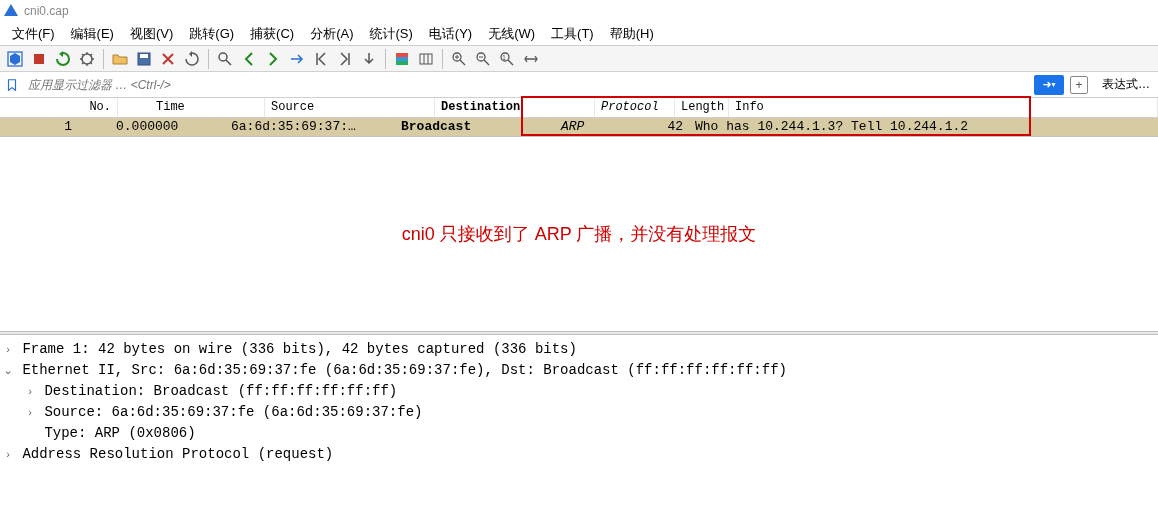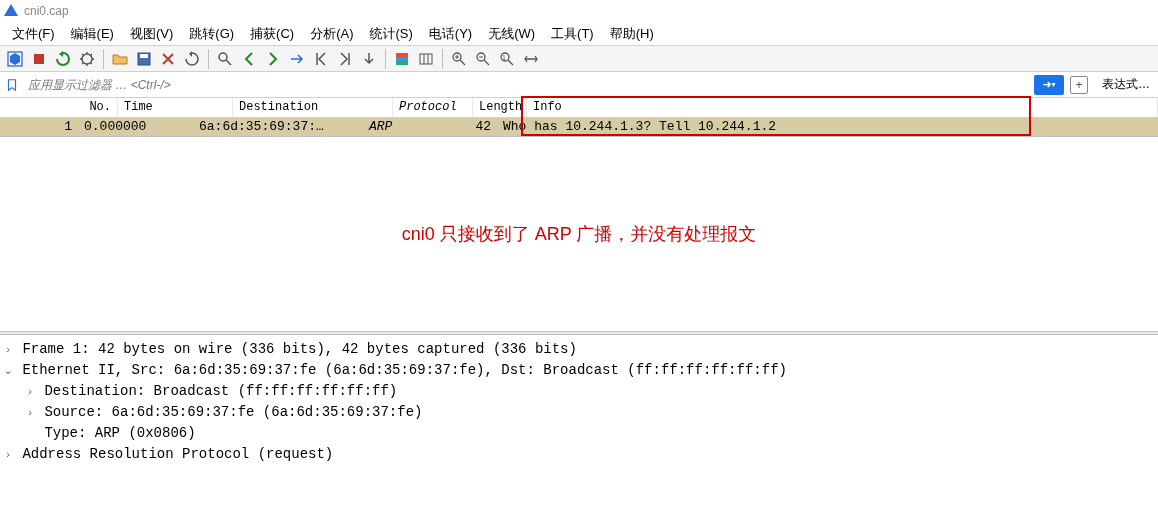--- a/index.html
+++ b/index.html
@@ -146,23 +146,23 @@
       font-family: "Courier New", Consolas, monospace;
       font-size: 13px;
       background: #d6cba3;
     }
     .packet-row .col {
       padding: 1px 6px;
       white-space: nowrap;
       overflow: hidden;
     }
     .col-no    { width: 78px; text-align: right; padding-right: 10px;}
-    .col-time  { width: 115px; }
+    .col-time  { width: 115px; margin-left: 32px; }
     .col-src   { width: 170px; }
-    .col-dst   { width: 160px; }
+    .col-dst   { width: 160px; font-weight: bold; }
     .col-proto { width: 80px; font-style: italic; }
     .col-len   { width: 54px; text-align: right; padding-right: 8px; }
     .col-info  { flex: 1; }
 
     .red-box {
       position: absolute;
       border: 2px solid #d00000;
       pointer-events: none;
     }
 
@@ -374,29 +374,31 @@
     <span style="font-size:8px;">▾</span>
   </span>
   <span class="plus-square">+</span>
   <span class="expr-label">表达式…</span>
 </div>
 
 <div class="packet-list bottom-border">
   <div class="packet-header">
     <div class="col col-no">No.</div>
     <div class="col col-time">Time</div>
+    <div class="col col-src">Source</div>
     <div class="col col-dst">Destination</div>
     <div class="col col-proto">Protocol</div>
     <div class="col col-len">Length</div>
     <div class="col col-info">Info</div>
   </div>
   <div class="packet-row">
     <div class="col col-no">1</div>
     <div class="col col-time">0.000000</div>
     <div class="col col-src">6a:6d:35:69:37:…</div>
+    <div class="col col-dst">Broadcast</div>
     <div class="col col-proto">ARP</div>
     <div class="col col-len">42</div>
     <div class="col col-info">Who has 10.244.1.3? Tell 10.244.1.2</div>
   </div>
 
   <div class="red-box" style="left:521px; top:-2px; width:510px; height:40px;"></div>
 </div>
 
 <div class="empty-area">
   <div class="annotation">cni0 只接收到了 ARP 广播，并没有处理报文</div>

